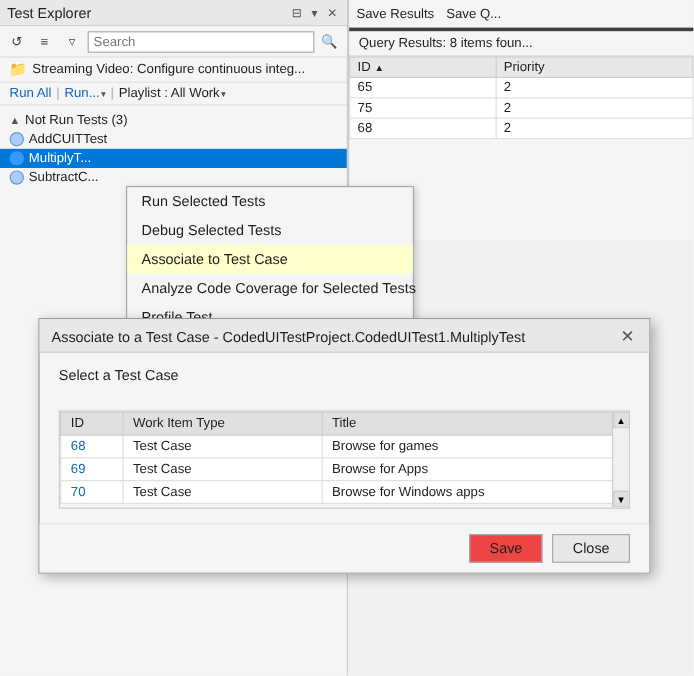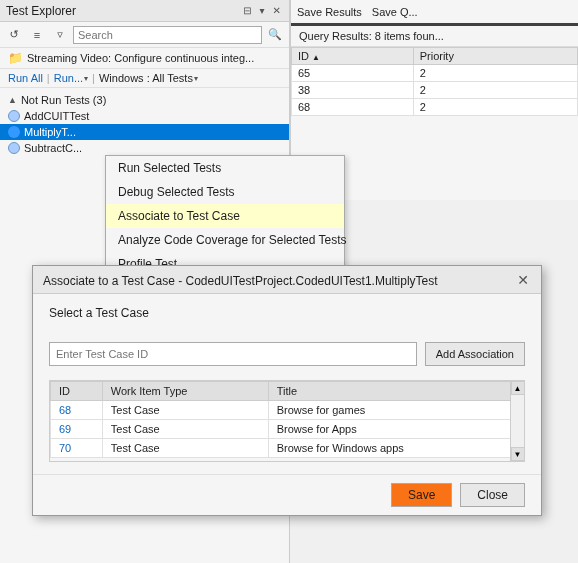--- a/index.html
+++ b/index.html
@@ -424,21 +424,21 @@
       justify-content: flex-end;
       gap: 8px;
       border-top: 1px solid #e0e0e0;
       background: #f5f5f5;
     }
 
     .footer-btn {
       height: 24px;
       padding: 0 16px;
       border: 1px solid #aaa;
-      background: #f97316;
+      background: #ef4444;
       font-size: 12px;
       cursor: pointer;
       color: #1e1e1e;
     }
 
     .footer-btn.primary {
       background: #e8e8e8;
     }
 
     
@@ -476,21 +476,21 @@
 
   <div class="run-bar">
     <a class="run-link" href="#">Run All</a>
     <span class="separator">|</span>
     <div class="run-dropdown">
       <a class="run-link" href="#">Run...</a>
       <span class="chevron">▾</span>
     </div>
     <span class="separator">|</span>
     <div class="run-dropdown">
-      <span class="playlist-text">Windows : All Tests</span>
+      <span class="playlist-text">Playlist : All Work</span>
       <span class="chevron">▾</span>
     </div>
   </div>
 
   <div class="test-tree">
     <div class="tree-section-header">
       <span class="collapse-icon">▲</span>
       <span>Not Run Tests (3)</span>
     </div>
 
@@ -523,21 +523,21 @@
         <th>ID <span class="sort-icon">▲</span></th>
         <th>Priority</th>
       </tr>
     </thead>
     <tbody>
       <tr>
         <td>65</td>
         <td>2</td>
       </tr>
       <tr>
-        <td>38</td>
+        <td>75</td>
         <td>2</td>
       </tr>
       <tr>
         <td>68</td>
         <td>2</td>
       </tr>
     </tbody>
   </table>
 </div>
 
@@ -552,24 +552,20 @@
 <div class="dialog-overlay">
   <div class="dialog">
     <div class="dialog-title-bar">
       <span class="dialog-title">Associate to a Test Case - CodedUITestProject.CodedUITest1.MultiplyTest</span>
       <button class="dialog-close">✕</button>
     </div>
 
     <div class="dialog-body">
       <div class="dialog-section-label">Select a Test Case</div>
 
-      <div class="test-case-row">
-        <input class="test-case-input" type="text" placeholder="Enter Test Case ID" style="">
-        <button class="add-assoc-btn">Add Association</button>
-      </div>
 
 
       <div class="assoc-table-wrapper">
         <table class="assoc-table">
           <thead>
             <tr>
               <th>ID</th>
               <th>Work Item Type</th>
               <th>Title</th>
             </tr>

